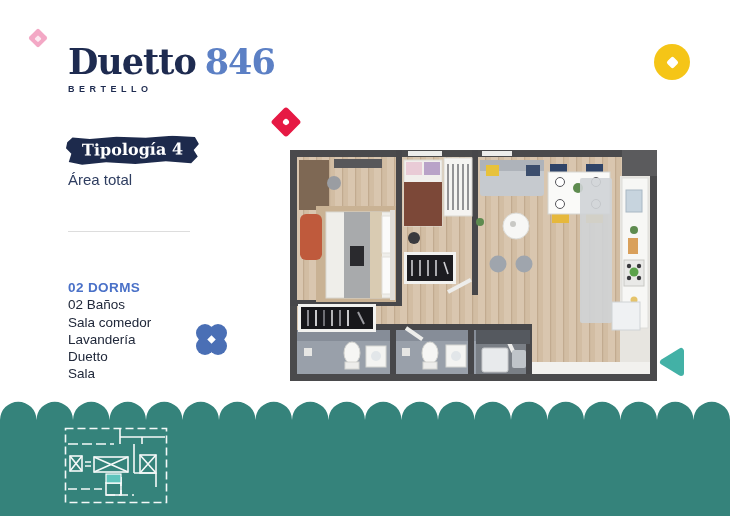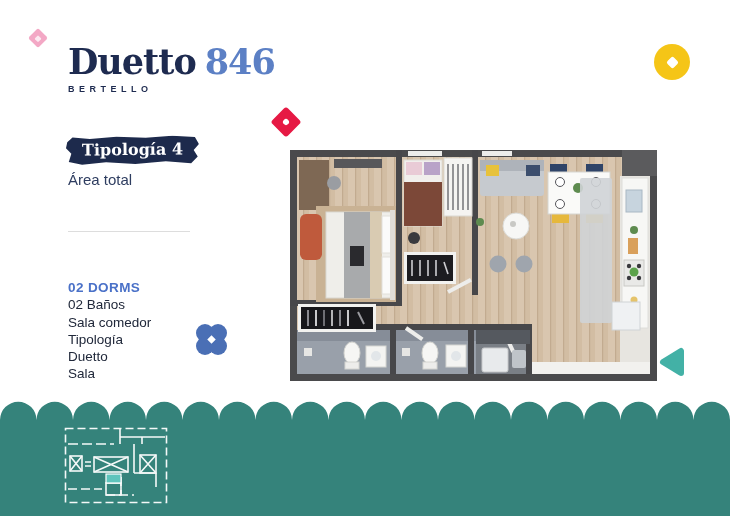--- a/index.html
+++ b/index.html
@@ -66,21 +66,21 @@
   </div>
 
   <div class="badge">Tipología 4</div>
   <div class="area-label">Área total</div>
   <div class="divider"></div>
 
   <div class="features">
     <div class="dorms">02 DORMS</div>
     <div>02 Baños</div>
     <div>Sala comedor</div>
-    <div>Tipología</div>
+    <div>Lavandería</div>
     <div>Duetto</div>
     <div>Sala</div>
   </div>
 
   <svg class="clover" width="35" height="35" viewBox="0 0 35 35">
     <circle cx="11" cy="11" r="9" fill="#4A6FB5"></circle>
     <circle cx="24" cy="11" r="9" fill="#4A6FB5"></circle>
     <circle cx="11" cy="24" r="9" fill="#4A6FB5"></circle>
     <circle cx="24" cy="24" r="9" fill="#4A6FB5"></circle>
     <rect x="14.5" y="14.5" width="6" height="6" fill="#fff" transform="rotate(45 17.5 17.5)"></rect>

